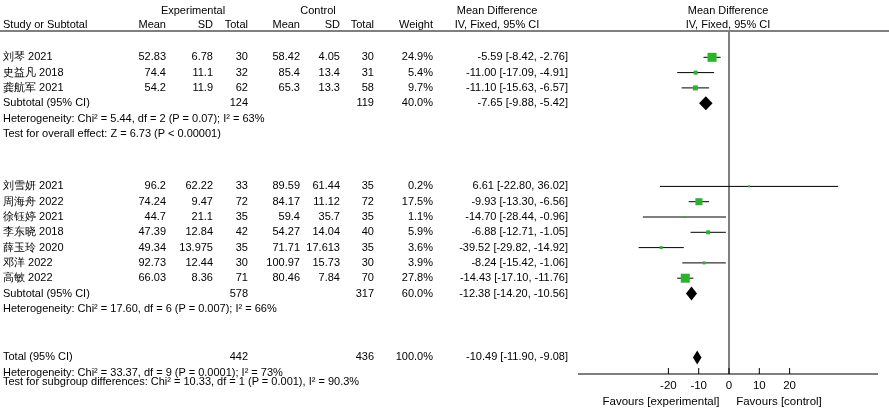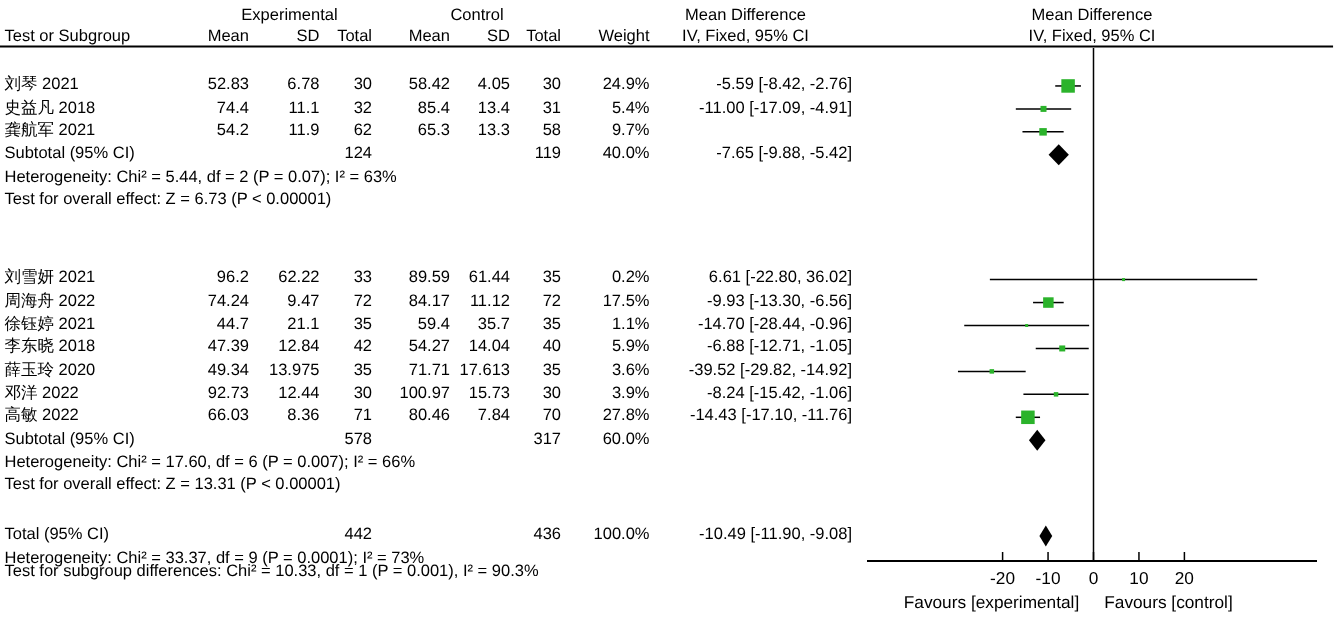--- a/index.html
+++ b/index.html
@@ -17,21 +17,21 @@
 </head>
 <body>
 
 <div id="canvas">
 
   <span class="abs b cc" style="left:193px;top:3px">Experimental</span>
   <span class="abs b cc" style="left:318px;top:3px">Control</span>
   <span class="abs b cc" style="left:497px;top:3px">Mean Difference</span>
   <span class="abs b cc" style="left:728px;top:3px">Mean Difference</span>
 
-  <span class="abs b" style="left:3px;top:17px">Test or Subgroup</span>
+  <span class="abs b" style="left:3px;top:17px">Study or Subtotal</span>
   <span class="abs b" style="right:723px;top:17px">Mean</span>
   <span class="abs b" style="right:676px;top:17px">SD</span>
   <span class="abs b" style="right:641px;top:17px">Total</span>
   <span class="abs b" style="right:589px;top:17px">Mean</span>
   <span class="abs b" style="right:549px;top:17px">SD</span>
   <span class="abs b" style="right:515px;top:17px">Total</span>
   <span class="abs b" style="right:456px;top:17px">Weight</span>
   <span class="abs b cc" style="left:497px;top:17px">IV, Fixed, 95% CI</span>
   <span class="abs b cc" style="left:728px;top:17px">IV, Fixed, 95% CI</span>
 
@@ -55,20 +55,21 @@
       <span class="abs" style="right:456px;top:64.6px">5.4%</span>
       <span class="abs" style="right:321px;top:64.6px">-11.00 [-17.09, -4.91]</span>
       <span class="abs" style="left:3px;top:79.9px">龚航军 2021</span>
       <span class="abs" style="right:723px;top:79.89999999999999px">54.2</span>
       <span class="abs" style="right:676px;top:79.89999999999999px">11.9</span>
       <span class="abs" style="right:641px;top:79.89999999999999px">62</span>
       <span class="abs" style="right:589px;top:79.89999999999999px">65.3</span>
       <span class="abs" style="right:549px;top:79.89999999999999px">13.3</span>
       <span class="abs" style="right:515px;top:79.89999999999999px">58</span>
       <span class="abs" style="right:456px;top:79.89999999999999px">9.7%</span>
+      <span class="abs" style="right:321px;top:79.89999999999999px">-11.10 [-15.63, -6.57]</span>
       <span class="abs b" style="left:3px;top:95.2px">Subtotal (95% CI)</span>
       <span class="abs b" style="right:641px;top:95.19999999999999px">124</span>
       <span class="abs b" style="right:515px;top:95.19999999999999px">119</span>
       <span class="abs b" style="right:456px;top:95.19999999999999px">40.0%</span>
       <span class="abs b" style="right:321px;top:95.19999999999999px">-7.65 [-9.88, -5.42]</span>
       <span class="abs" style="left:3px;top:110.5px">Heterogeneity: Chi² = 5.44, df = 2 (P = 0.07); I² = 63%</span>
       <span class="abs" style="left:3px;top:125.8px">Test for overall effect: Z = 6.73 (P &lt; 0.00001)</span>
       <span class="abs" style="left:3px;top:178.4px">刘雪妍 2021</span>
       <span class="abs" style="right:723px;top:178.4px">96.2</span>
       <span class="abs" style="right:676px;top:178.4px">62.22</span>
@@ -129,22 +130,22 @@
       <span class="abs" style="right:641px;top:270.20000000000005px">71</span>
       <span class="abs" style="right:589px;top:270.20000000000005px">80.46</span>
       <span class="abs" style="right:549px;top:270.20000000000005px">7.84</span>
       <span class="abs" style="right:515px;top:270.20000000000005px">70</span>
       <span class="abs" style="right:456px;top:270.20000000000005px">27.8%</span>
       <span class="abs" style="right:321px;top:270.20000000000005px">-14.43 [-17.10, -11.76]</span>
       <span class="abs b" style="left:3px;top:285.5px">Subtotal (95% CI)</span>
       <span class="abs b" style="right:641px;top:285.50000000000006px">578</span>
       <span class="abs b" style="right:515px;top:285.50000000000006px">317</span>
       <span class="abs b" style="right:456px;top:285.50000000000006px">60.0%</span>
+      <span class="abs b" style="right:321px;top:285.50000000000006px">-12.38 [-14.20, -10.56]</span>
       <span class="abs" style="left:3px;top:300.8px">Heterogeneity: Chi² = 17.60, df = 6 (P = 0.007); I² = 66%</span>
-      <span class="abs" style="left:3px;top:316.1px">Test for overall effect: Z = 13.31 (P &lt; 0.00001)</span>
       <span class="abs b" style="left:3px;top:349.4px">Total (95% CI)</span>
       <span class="abs b" style="right:641px;top:349.4000000000001px">442</span>
       <span class="abs b" style="right:515px;top:349.4000000000001px">436</span>
       <span class="abs b" style="right:456px;top:349.4000000000001px">100.0%</span>
       <span class="abs b" style="right:321px;top:349.4000000000001px">-10.49 [-11.90, -9.08]</span>
       <span class="abs" style="left:3px;top:364.7px">Heterogeneity: Chi² = 33.37, df = 9 (P = 0.0001); I² = 73%</span>
       <span class="abs" style="left:3px;top:374px">Test for subgroup differences: Chi² = 10.33, df = 1 (P = 0.001), I² = 90.3%</span>
     </div>
 
   <svg id="plot" width="889" height="416">

